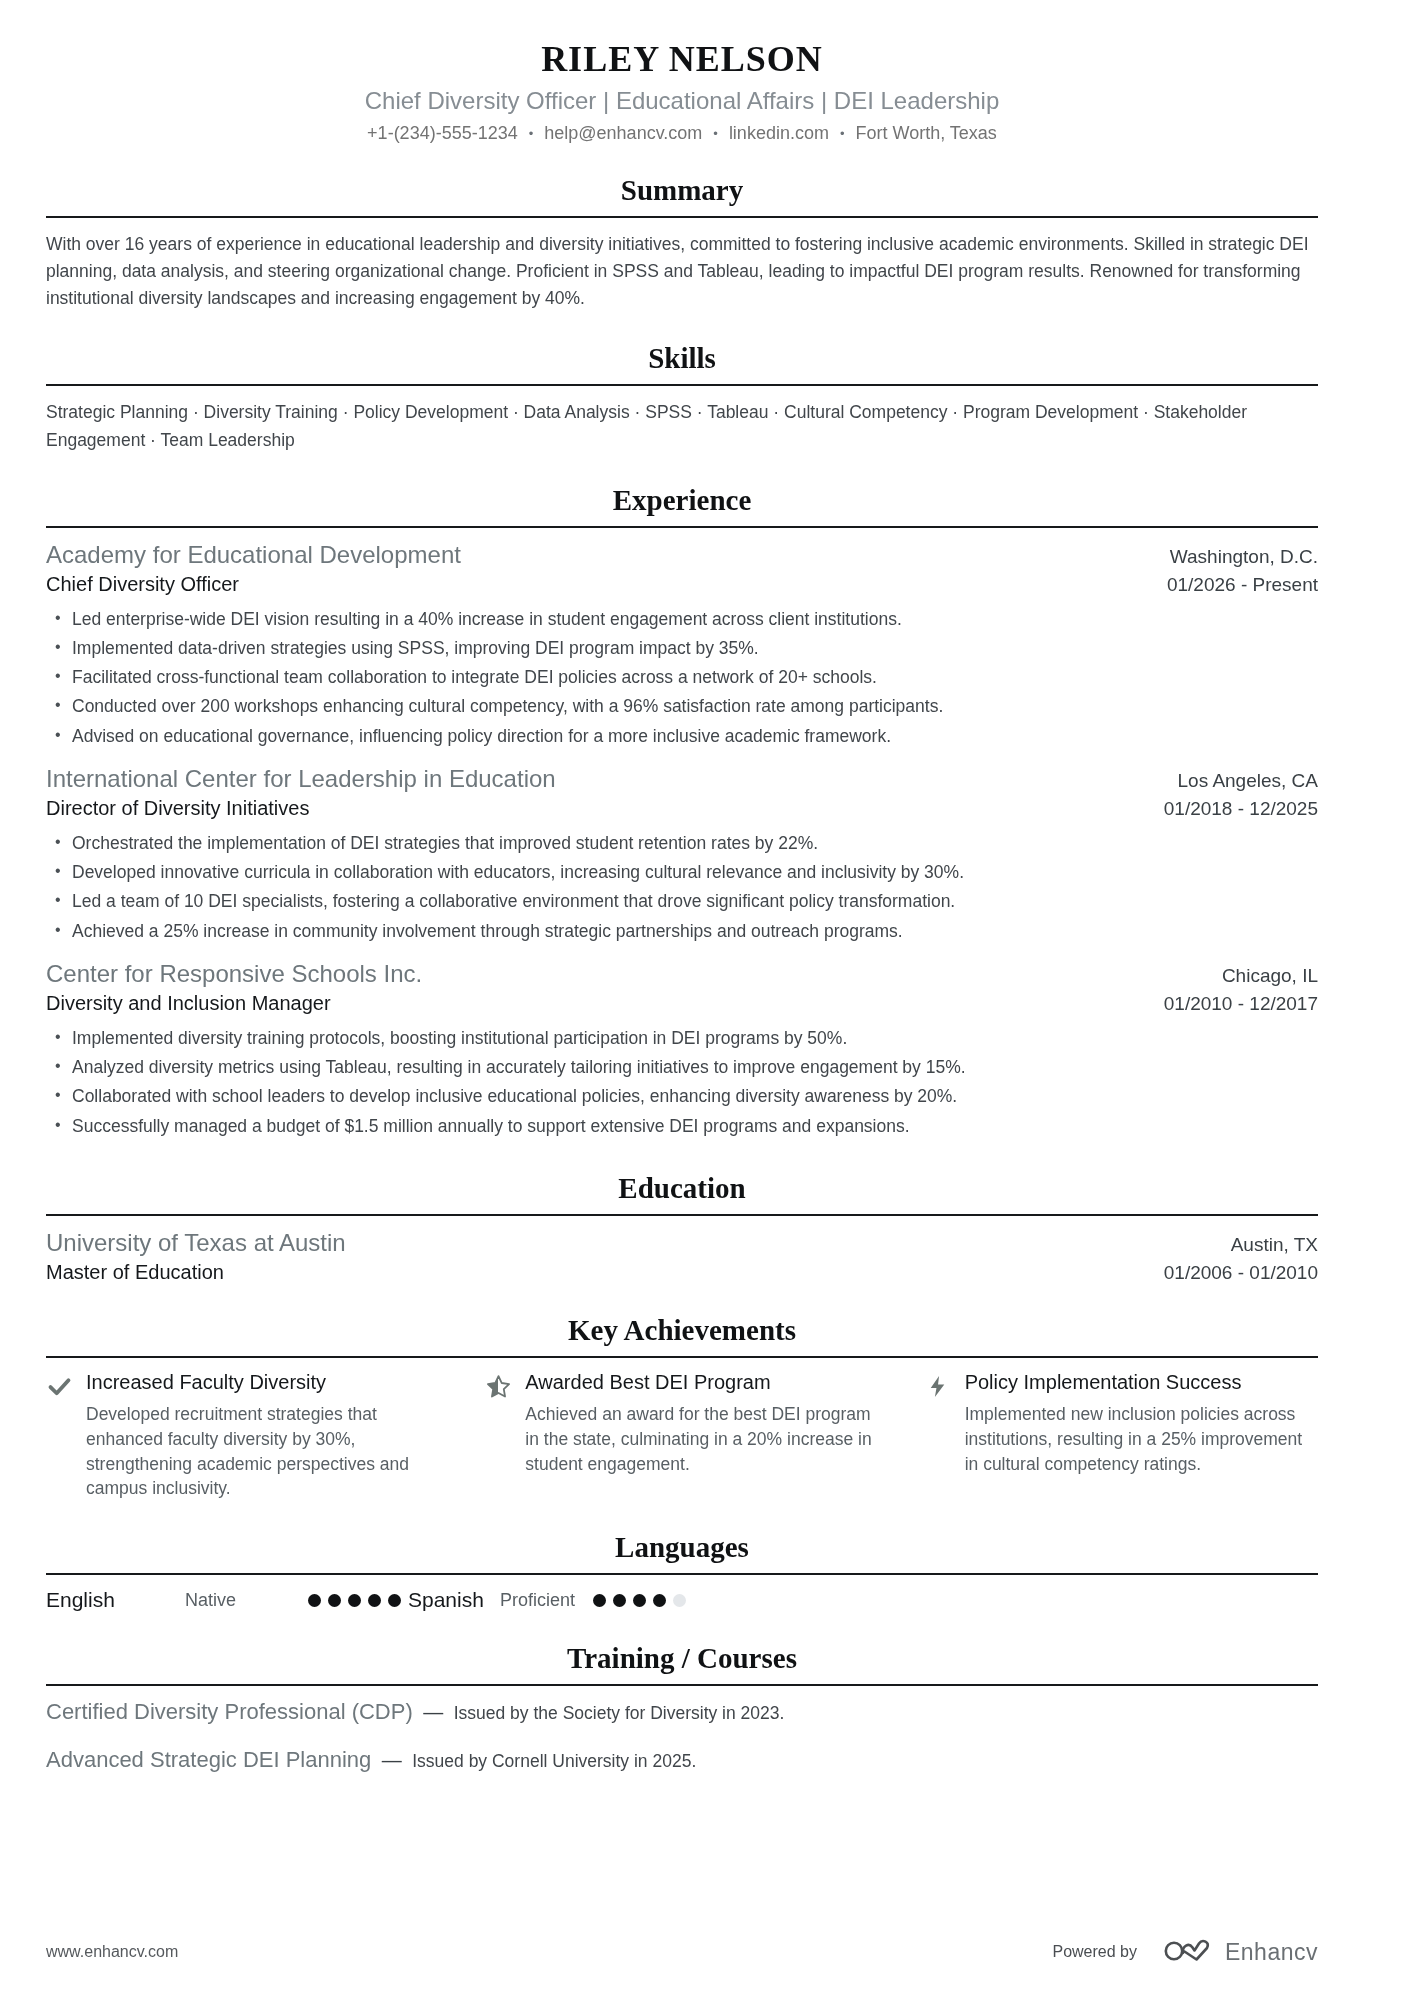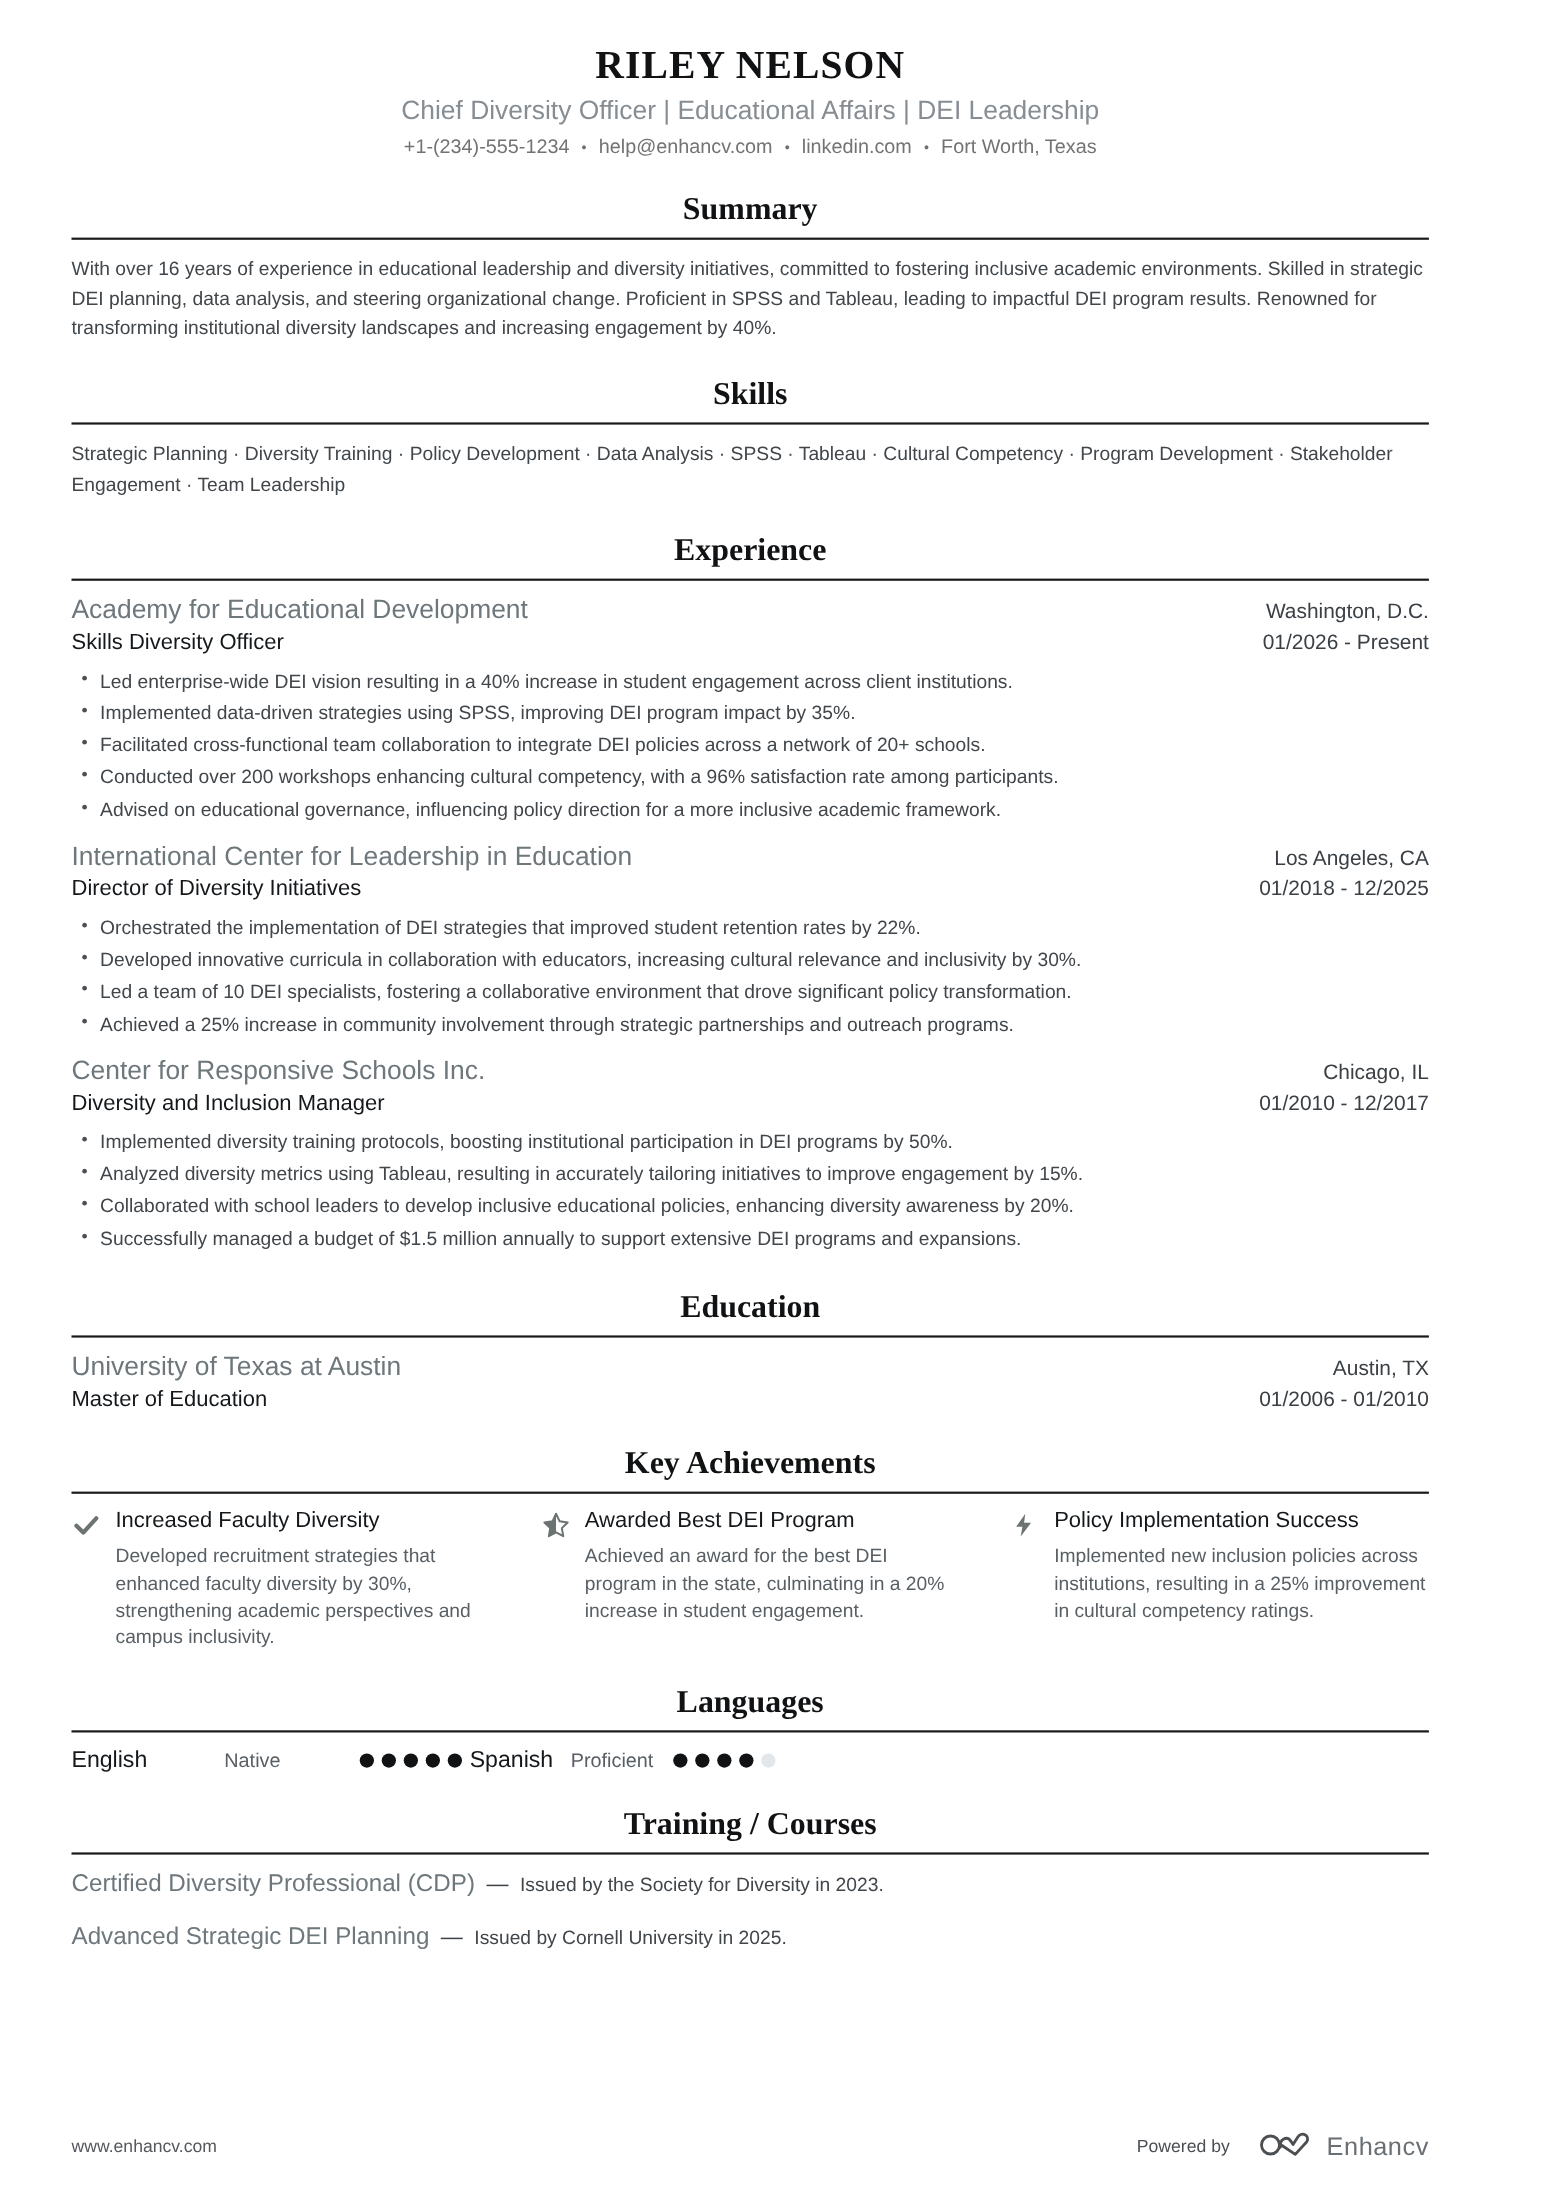--- a/index.html
+++ b/index.html
@@ -3,21 +3,21 @@
 <meta charset="utf-8">
 <style>
   * { margin:0; padding:0; box-sizing:border-box; }
   html,body { background:#ffffff; }
   body {
     width:1410px; min-height:1995px;
     font-family:"Liberation Sans", sans-serif;
     color:#43484d;
     display:flex; flex-direction:column;
   }
-  .page { width:1364px; min-height:1995px; display:flex; flex-direction:column; padding:38px 65px 26px; }
+  .page { width:1364px; min-height:1995px; display:flex; flex-direction:column; padding:38px 46px 26px; }
 
   
   .hdr { text-align:center; }
   .hdr-name {
     font-family:"Liberation Serif", serif; font-weight:700;
     font-size:36px; letter-spacing:1px; color:#101214;
   }
   .hdr-title { font-size:24px; color:#868d93; margin-top:7px; }
   .hdr-contact { font-size:18px; color:#737373; margin-top:8px; }
   .hdr-contact .ci:not(:last-child)::after {
@@ -124,21 +124,21 @@
     <div class="section-heading">Experience</div>
     <hr class="rule">
     <div class="section-body">
 
       <div class="entry">
         <div class="entry-row">
           <span class="entry-company">Academy for Educational Development</span>
           <span class="entry-loc">Washington, D.C.</span>
         </div>
         <div class="entry-row">
-          <span class="entry-title">Skills Diversity Officer</span>
+          <span class="entry-title">Chief Diversity Officer</span>
           <span class="entry-dates">01/2026 - Present</span>
         </div>
         <ul class="bullets">
           <li>Led enterprise-wide DEI vision resulting in a 40% increase in student engagement across client institutions.</li>
           <li>Implemented data-driven strategies using SPSS, improving DEI program impact by 35%.</li>
           <li>Facilitated cross-functional team collaboration to integrate DEI policies across a network of 20+ schools.</li>
           <li>Conducted over 200 workshops enhancing cultural competency, with a 96% satisfaction rate among participants.</li>
           <li>Advised on educational governance, influencing policy direction for a more inclusive academic framework.</li>
         </ul>
       </div>

